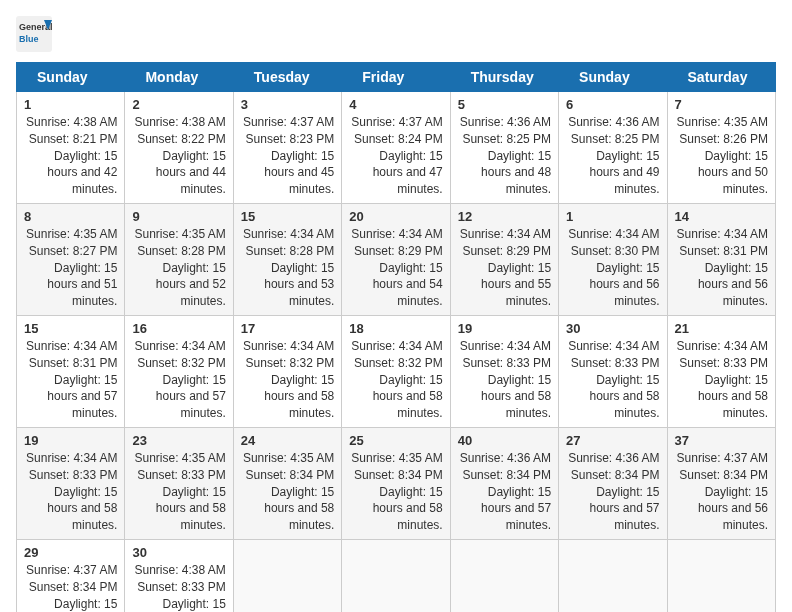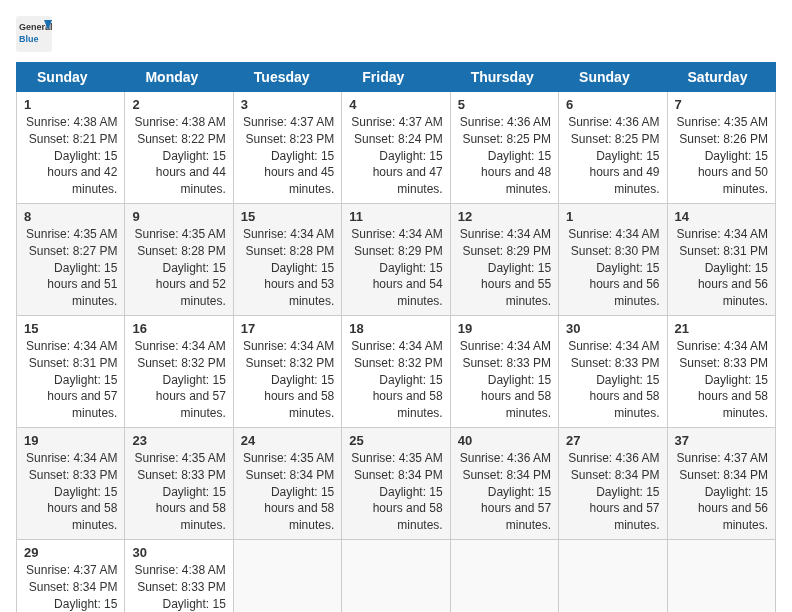--- a/index.html
+++ b/index.html
@@ -146,21 +146,21 @@
         </td>
         <td>
           <span class="day-number">9</span>
           <div class="day-info">Sunrise: 4:35 AM<br>Sunset: 8:28 PM<br>Daylight: 15 hours and 52 minutes.</div>
         </td>
         <td>
           <span class="day-number">15</span>
           <div class="day-info">Sunrise: 4:34 AM<br>Sunset: 8:28 PM<br>Daylight: 15 hours and 53 minutes.</div>
         </td>
         <td>
-          <span class="day-number">11</span>
+          <span class="day-number">20</span>
           <div class="day-info">Sunrise: 4:34 AM<br>Sunset: 8:29 PM<br>Daylight: 15 hours and 54 minutes.</div>
         </td>
         <td>
           <span class="day-number">12</span>
           <div class="day-info">Sunrise: 4:34 AM<br>Sunset: 8:29 PM<br>Daylight: 15 hours and 55 minutes.</div>
         </td>
         <td>
           <span class="day-number">1</span>
           <div class="day-info">Sunrise: 4:34 AM<br>Sunset: 8:30 PM<br>Daylight: 15 hours and 56 minutes.</div>
         </td>

